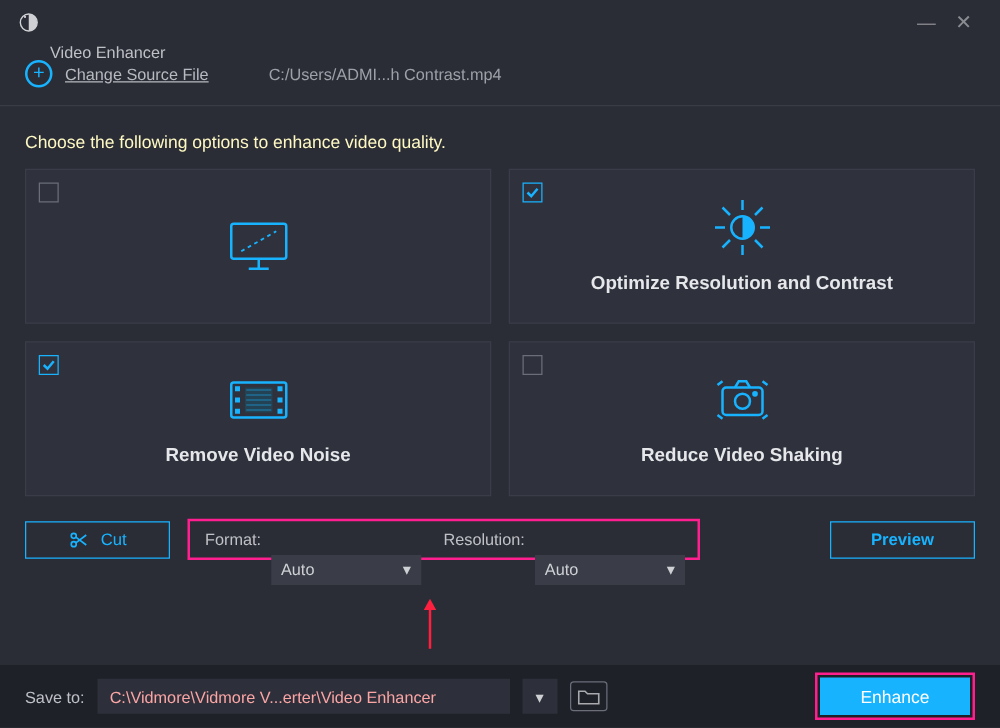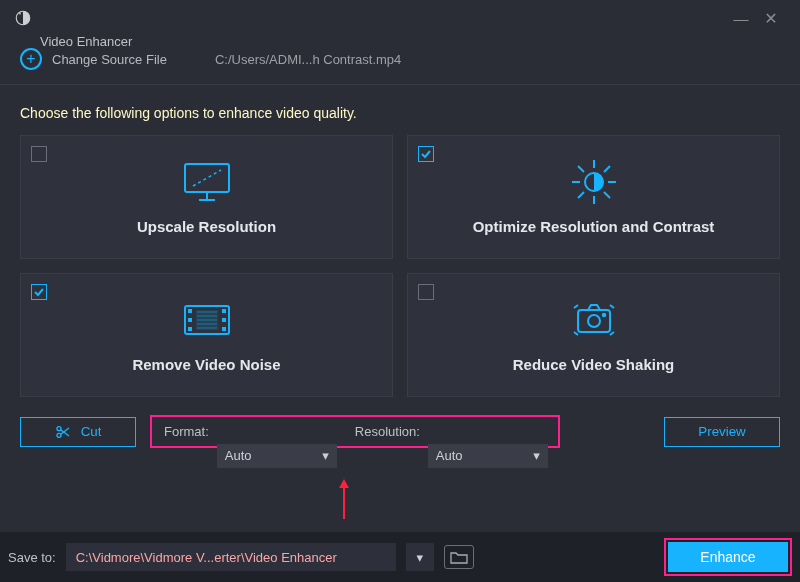--- a/index.html
+++ b/index.html
@@ -26,21 +26,21 @@
 
   
   .src-row {
     display: flex; align-items: center;
     padding: 12px 20px 14px 20px;
     color: #b8bac0;
     gap: 18px;
     border-bottom: 1px solid #3a3c45;
   }
   .change-src { display: flex; align-items: center; gap: 10px; color: #18b3ff; cursor: pointer; }
-  .change-src .lbl { color: #b8bac0; }
+  .change-src .lbl { color: #b8bac0; text-decoration: underline; }
   .plus-circle {
     width: 22px; height: 22px; border: 2px solid #18b3ff; border-radius: 50%;
     display: flex; align-items: center; justify-content: center;
     color: #18b3ff; font-size: 16px; line-height: 1;
   }
   .src-path { color: #9da0a7; margin-left: 30px; }
   .src-meta { color: #9da0a7; }
 
   
   .instruction { padding: 20px 4px 14px 20px; color: #fef9c3; font-size: 14px; }
@@ -96,28 +96,28 @@
     justify-content: space-between; cursor: pointer;
     margin-right: 8px;
     margin-top: 48px;
   }
   .sel .caret { color: #cfd0d4; }
   .preview-btn {
     margin-left: auto;
     width: 116px; height: 30px;
     border: 1px solid #18b3ff; color: #18b3ff;
     background: transparent; cursor: pointer;
-    display: flex; align-items: center; justify-content: center;
+    display: flex; align-items: center; justify-content: center; font-weight: bold;
   }
 
   
   .savebar {
     position: absolute; left: 0; right: 0; bottom: 0;
     height: 50px; background: #1f2129;
-    display: flex; align-items: center; padding: 0 8px; gap: 10px;
+    display: flex; align-items: center; padding: 0 20px; gap: 10px;
   }
   .savebar .lbl { color: #bfc1c6; }
   .save-path {
     background: #2d303a; height: 28px; display: flex; align-items: center;
     padding: 0 10px; color: #fca5a5; width: 330px; white-space: nowrap; overflow: hidden;
   }
   .save-dd {
     width: 28px; height: 28px; background: #2d303a;
     display: flex; align-items: center; justify-content: center; color: #cfd0d4; cursor: pointer;
   }
@@ -185,21 +185,20 @@
       
     </span>
     <span class="opt-ico">
       <svg width="56" height="44" viewBox="0 0 56 44">
         <rect x="6" y="4" width="44" height="28" rx="2" fill="none" stroke="#18b3ff" stroke-width="2"></rect>
         <line x1="14" y1="26" x2="42" y2="10" stroke="#18b3ff" stroke-width="1.5" stroke-dasharray="3 3"></line>
         <line x1="20" y1="40" x2="36" y2="40" stroke="#18b3ff" stroke-width="2"></line>
         <line x1="28" y1="32" x2="28" y2="40" stroke="#18b3ff" stroke-width="2"></line>
       </svg>
     </span>
-    <span class="opt-label">Upscale Resolution</span>
   </div>
 
   <div class="opt">
     <span class="chk checked">
       <svg width="12" height="12" viewBox="0 0 12 12">
           <path d="M2 6l3 3 5-6" stroke="#18b3ff" stroke-width="2" fill="none"></path>
         </svg>
     </span>
     <span class="opt-ico">
       <svg width="52" height="52" viewBox="0 0 52 52">

